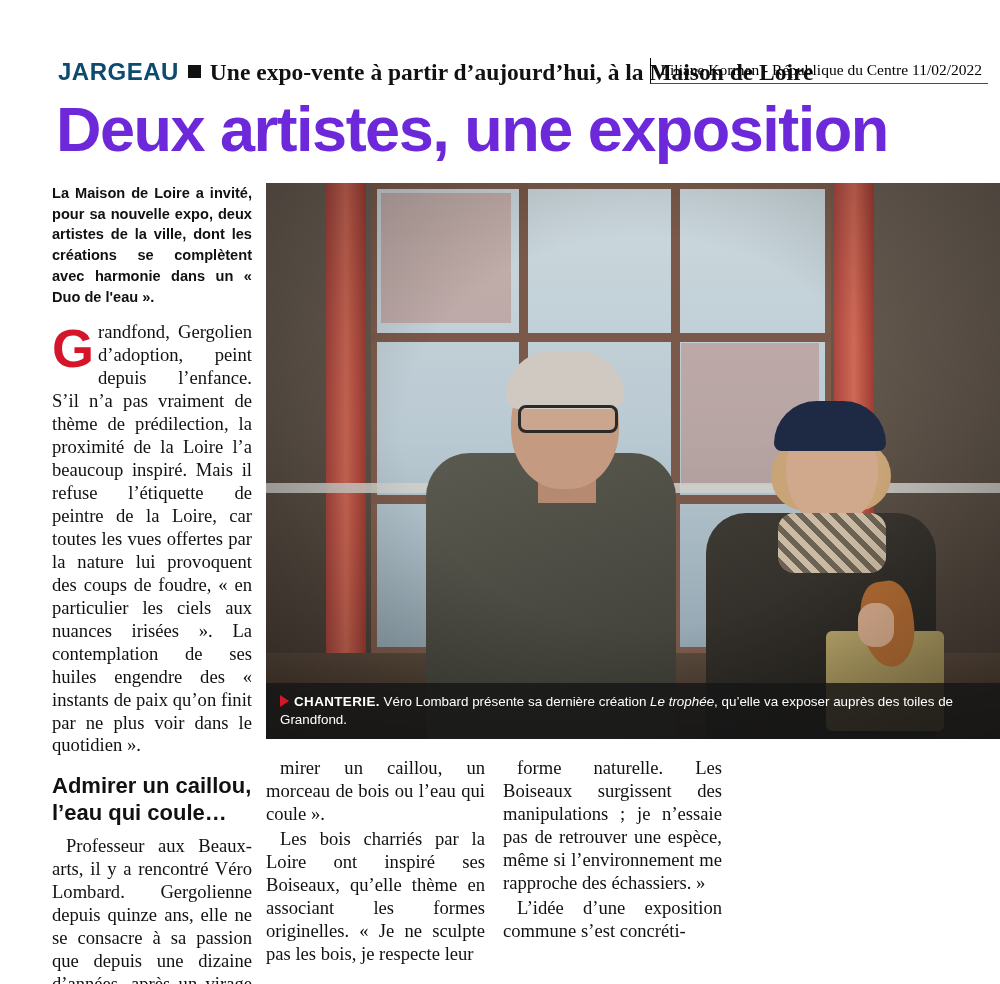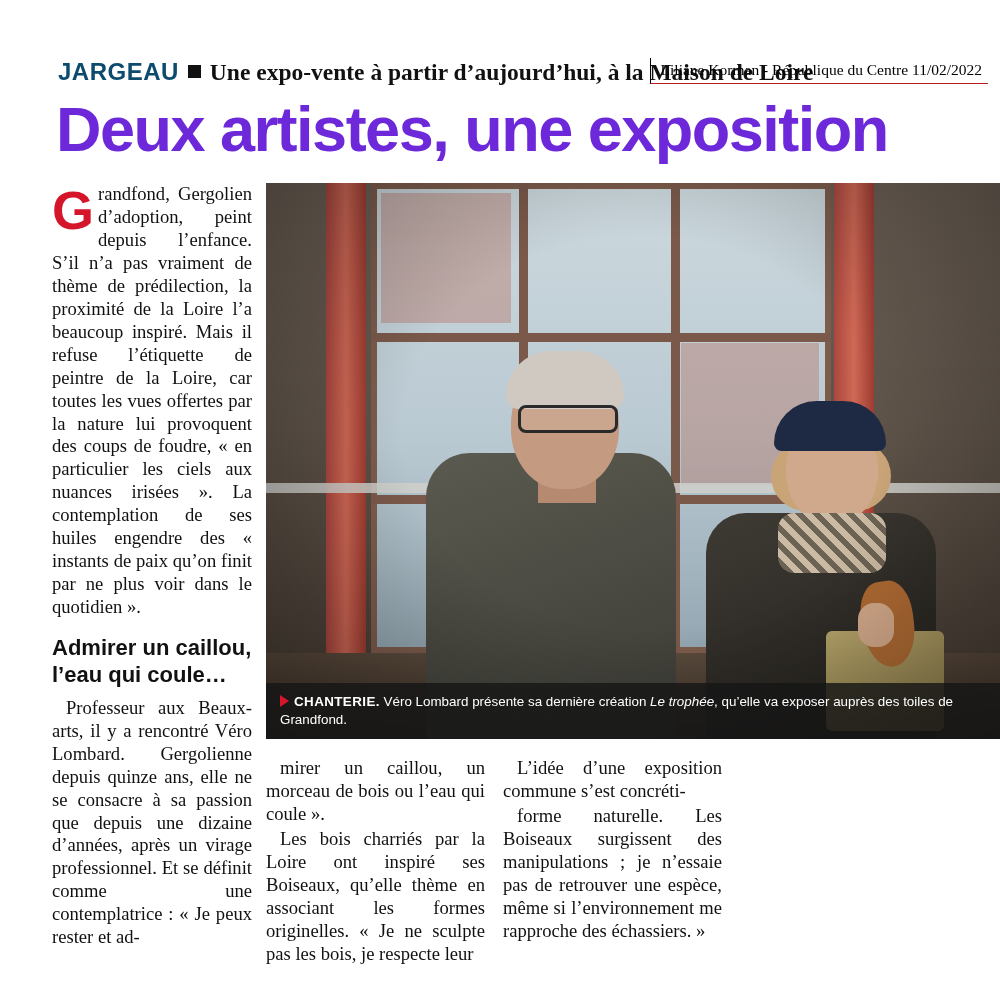--- a/index.html
+++ b/index.html
@@ -421,20 +421,21 @@
     <span class="kicker-town">JARGEAU</span>
     <span class="kicker-square"></span>
     <span class="kicker-text">Une expo-vente à partir d’aujourd’hui, à la Maison de Loire</span>
   </div>
 
   <h1 class="headline">Deux artistes, une exposition</h1>
 
   <div class="body-zone">
 
     <div class="col-left">
+      <div class="standfirst">La Maison de Loire a invité, pour sa nouvelle expo, deux artistes de la ville, dont les créations se complètent avec harmonie dans un « Duo de l'eau ».</div>
 
       <div class="lede">
         <span class="dropcap">G</span><span>randfond, Gergolien d’adoption, peint depuis l’enfance. S’il n’a pas vraiment de thème de prédilection, la proximité de la Loire l’a beaucoup inspiré. Mais il refuse l’étiquette de peintre de la Loire, car toutes les vues offertes par la nature lui provoquent des coups de foudre, « en particulier les ciels aux nuances irisées ». La contemplation de ses huiles engendre des « instants de paix qu’on finit par ne plus voir dans le quotidien ».</span>
       </div>
 
       <div class="subhead" style="white-space: pre-line;">Admirer un caillou,
 l’eau qui coule…</div>
 
       <div class="col-text">
         <p class="first">Professeur aux Beaux-arts, il y a rencontré Véro Lombard. Gergolienne depuis quinze ans, elle ne se consacre à sa passion que depuis une dizaine d’années, après un virage professionnel. Et se définit comme une contemplatrice : « Je peux rester et ad-</p>
@@ -484,22 +485,22 @@
       </div>
 
       <div class="lower-cols">
 
         <div class="col">
           <p>mirer un caillou, un morceau de bois ou l’eau qui coule ».</p>
           <p>Les bois charriés par la Loire ont inspiré ses Boiseaux, qu’elle thème en associant les formes originelles. « Je ne sculpte pas les bois, je respecte leur</p>
         </div>
 
         <div class="col">
+          <p>forme naturelle. Les Boiseaux surgissent des manipulations ; je n’essaie pas de retrouver une espèce, même si l’environnement me rapproche des échassiers. »</p>
           <p>L’idée d’une exposition commune s’est concréti-</p>
-          <p>forme naturelle. Les Boiseaux surgissent des manipulations ; je n’essaie pas de retrouver une espèce, même si l’environnement me rapproche des échassiers. »</p>
         </div>
 
         <div class="col">
         </div>
 
       </div>
     </div>
   </div>
 </div>
 

